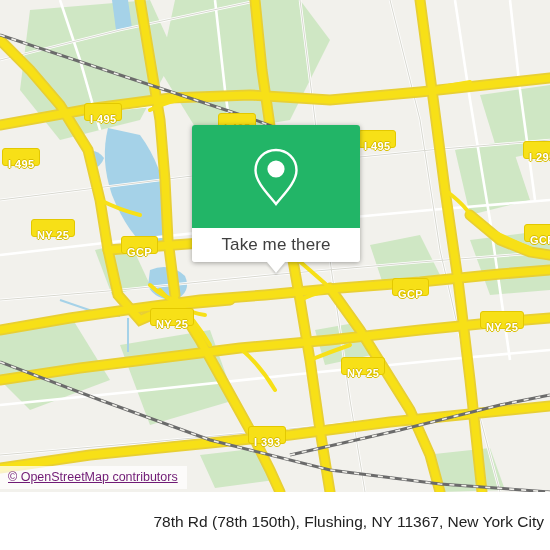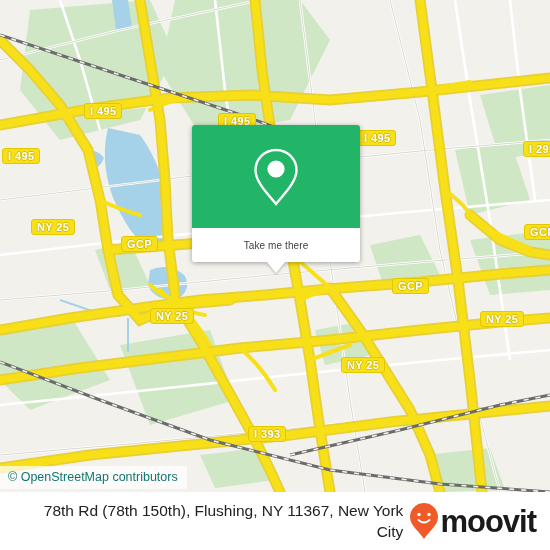--- a/index.html
+++ b/index.html
@@ -6,37 +6,37 @@
   body{width:550px;height:550px;overflow:hidden;font-family:"Liberation Sans",sans-serif;background:#fff;}
   #app{position:relative;width:550px;height:550px;overflow:hidden;}
 
   
   #map{position:absolute;left:0;top:0;width:550px;height:492px;background:#f2f1ec;overflow:hidden;}
   #map svg{position:absolute;left:0;top:0;}
 
   
   .shield{position:absolute;background:#f7e017;border:1px solid #e3c800;border-radius:3px;
           color:#fff;font-size:11px;font-weight:bold;line-height:15px;height:16px;
-          padding:0 5px;white-space:nowrap;letter-spacing:.4px;
+          padding:8px 5px;white-space:nowrap;letter-spacing:.4px;
           text-shadow:-1px 0 #d9bf00,0 1px #d9bf00,1px 0 #d9bf00,0 -1px #d9bf00;
           box-sizing:border-box;}
 
   
   #attrib{position:absolute;left:0;top:466px;background:rgba(255,255,255,.72);
-          font-size:12.5px;color:#0f766e;padding:4px 9px 4px 8px;line-height:15px;}
+          font-size:12.5px;color:#701a75;padding:4px 9px 4px 8px;line-height:15px;text-decoration:underline;}
 
   
   #card{position:absolute;left:192px;top:125px;width:168px;
         border-radius:3px;overflow:visible;
         box-shadow:0 1px 5px rgba(0,0,0,.35);}
   #card-green{height:103px;background:#22b567;border-radius:3px 3px 0 0;
         display:flex;align-items:center;justify-content:center;}
   #card-white{height:34px;background:#fff;border-radius:0 0 3px 3px;
         display:flex;align-items:center;justify-content:center;}
-  #card-label{font-size:10px;color:#3f3f3f;letter-spacing:.1px;}
+  #card-label{font-size:17px;color:#3f3f3f;letter-spacing:.1px;}
   #card-tip{position:absolute;left:50%;margin-left:-9px;top:137px;width:0;height:0;
         border-left:9px solid transparent;border-right:9px solid transparent;
         border-top:11px solid #fff;filter:drop-shadow(0 2px 1px rgba(0,0,0,.18));}
 
   
   #footer{position:absolute;left:0;top:492px;width:550px;height:58px;background:#fff;
           display:flex;align-items:center;text-align:right;}
   #addr{flex:1;font-size:15.5px;color:#222;line-height:21px;padding:0 6px 0 14px;}
   #logo{display:flex;align-items:center;padding-right:14px;}
   #logo-word{font-size:31px;font-weight:bold;color:#1a1a1a;letter-spacing:-1px;
@@ -184,24 +184,15 @@
       </svg>
     </div>
     <div id="card-white">
       <span id="card-label">Take me there</span>
     </div>
     <div id="card-tip"></div>
   </div>
 
   <div id="footer">
     <div id="addr">78th Rd (78th 150th), Flushing, NY 11367, New York City</div>
-    <div id="logo">
-      <svg width="30" height="38" viewBox="0 0 30 38">
-        <path d="M15 1 C7.3 1 1 7.3 1 15 C1 24 11 30 15 37 C19 30 29 24 29 15 C29 7.3 22.7 1 15 1 Z" fill="#ef5a28"></path>
-        <circle cx="10" cy="12.5" r="1.7" fill="#ffffff"></circle>
-        <circle cx="20" cy="12.5" r="1.7" fill="#ffffff"></circle>
-        <path d="M9.5 18 Q15 23 20.5 18" fill="none" stroke="#ffffff" stroke-width="1.9" stroke-linecap="round"></path>
-      </svg>
-      <span id="logo-word">moovit</span>
-    </div>
   </div>
 
 </div>
 
 </body></html>

